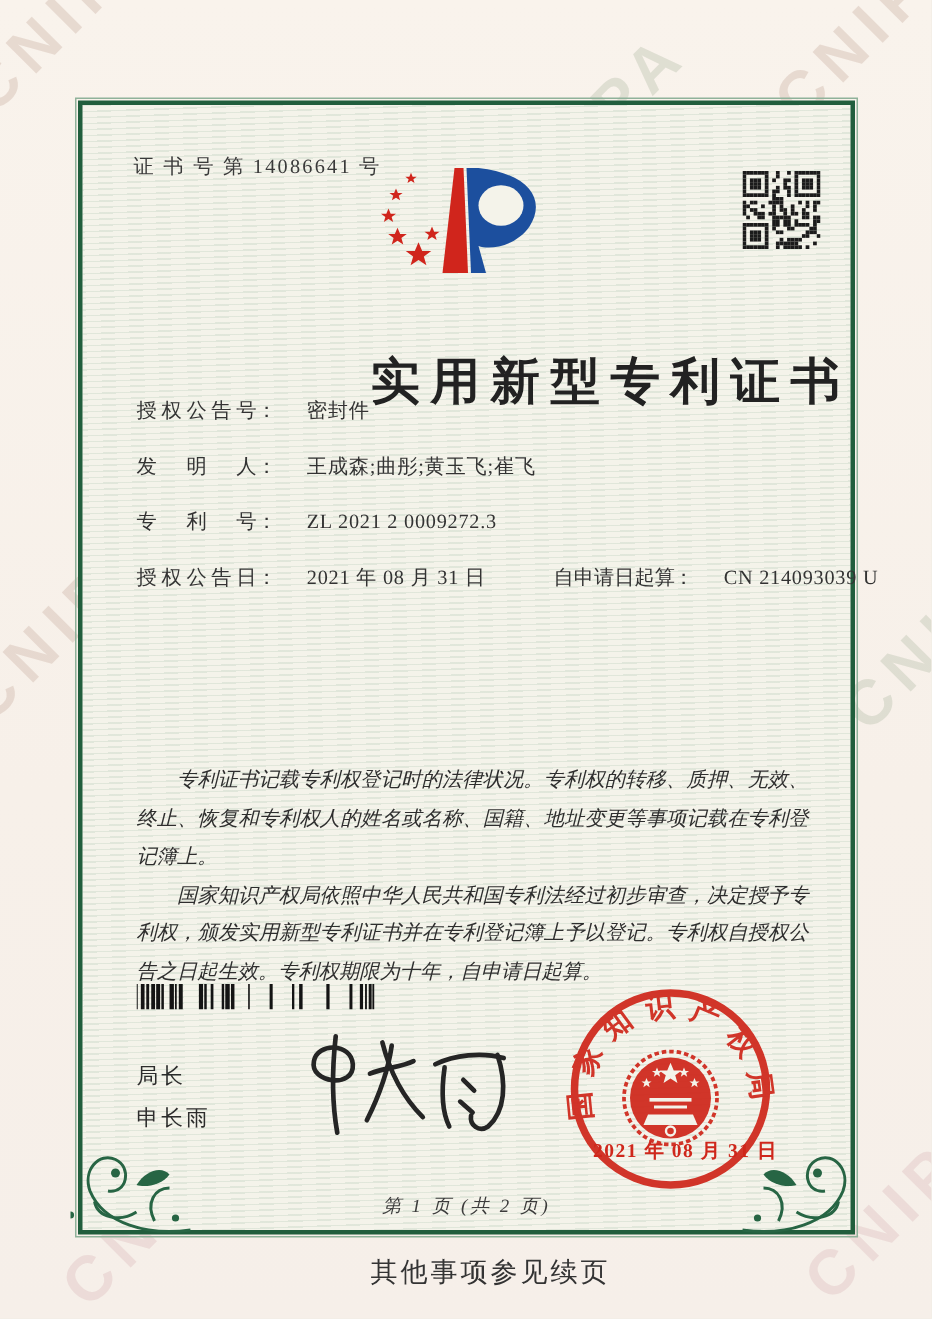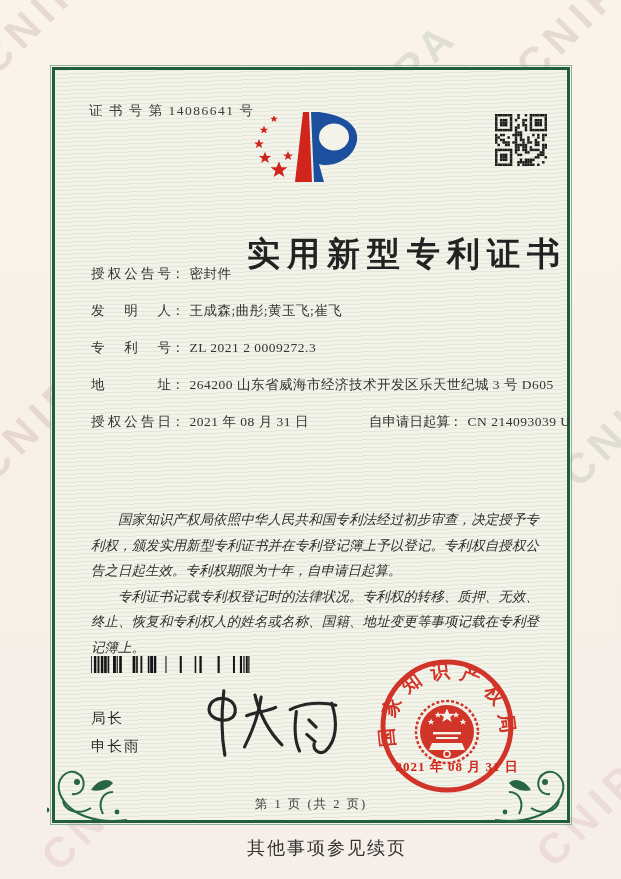--- a/index.html
+++ b/index.html
@@ -55,21 +55,21 @@
   }
 
   .fields{position:absolute;left:36px;right:24px;top:185px;font-size:13.5px;color:#333;}
   .f-row{position:relative;height:37px;line-height:37px;white-space:nowrap;}
   .f-label{
     display:inline-block;width:80px;
     text-align:justify;text-align-last:justify;
     vertical-align:top;
   }
   .f-colon{display:inline-block;}
-  .f-value{margin-left:5px;letter-spacing:0.5px;}
+  .f-value{margin-left:20px;letter-spacing:0.5px;}
   .pair2{position:absolute;left:278px;top:0;}
 
   .paras{
     position:absolute;left:36px;right:28px;top:437px;
     font-size:13.5px;line-height:25.5px;color:#2e2e2e;
     font-style:italic;text-align:justify;
   }
   .paras p{margin:0;text-indent:2em;}
 
   .barcode{position:absolute;left:36px;top:586px;width:160px;height:17px;}
@@ -82,21 +82,21 @@
 
   .seal{position:absolute;left:322px;top:584px;width:140px;height:140px;opacity:0.93;}
   .seal-date{
     position:absolute;left:322px;top:688px;width:160px;
     text-align:center;color:#cf271b;font-size:13px;font-weight:bold;
     letter-spacing:1px;white-space:nowrap;
   }
 
   .page-info{
     position:absolute;left:0;right:0;top:726px;text-align:center;
-    font-size:12.5px;color:#3c3c3c;letter-spacing:2px;
+    font-size:12.5px;font-style:italic;color:#3c3c3c;letter-spacing:2px;
   }
   .continuation{
     position:absolute;left:247px;top:836px;
     font-size:18px;color:#333;letter-spacing:2px;
   }
 </style>
 </head>
 <body>
 
 <div class="page">
@@ -382,33 +382,30 @@
       <div class="f-row">
         <span class="f-label"><span class="f-label-text">授权公告号</span></span><span class="f-colon">：</span><span class="f-value">密封件</span>
       </div>
       <div class="f-row">
         <span class="f-label"><span class="f-label-text">发明人</span></span><span class="f-colon">：</span><span class="f-value">王成森;曲彤;黄玉飞;崔飞</span>
       </div>
       <div class="f-row">
         <span class="f-label"><span class="f-label-text">专利号</span></span><span class="f-colon">：</span><span class="f-value">ZL 2021 2 0009272.3</span>
       </div>
       <div class="f-row">
-        <span class="f-label"><span class="f-label-text">地址</span></span><span class="f-colon">：</span><span class="f-value">264200 山东省威海市经济技术开发区乐天世纪城 3 号 D605</span>
-      </div>
-      <div class="f-row">
         <span class="f-label"><span class="f-label-text">授权公告日</span></span><span class="f-colon">：</span><span class="f-value">2021 年 08 月 31 日</span>
         <span class="pair2">
           <span class="f-label"><span class="f-label-text">自申请日起算</span></span><span class="f-colon">：</span><span class="f-value">CN 214093039 U</span>
         </span>
       </div>
     </div>
 
     <div class="paras">
+      <p>专利证书记载专利权登记时的法律状况。专利权的转移、质押、无效、终止、恢复和专利权人的姓名或名称、国籍、地址变更等事项记载在专利登记簿上。</p>
       <p>国家知识产权局依照中华人民共和国专利法经过初步审查，决定授予专利权，颁发实用新型专利证书并在专利登记簿上予以登记。专利权自授权公告之日起生效。专利权期限为十年，自申请日起算。</p>
-      <p>专利证书记载专利权登记时的法律状况。专利权的转移、质押、无效、终止、恢复和专利权人的姓名或名称、国籍、地址变更等事项记载在专利登记簿上。</p>
     </div>
 
     <svg class="barcode" id="barcode" viewBox="0 0 160 17" preserveAspectRatio="none">
         <rect x="0.00" y="0" width="0.83" height="17" fill="#141414"></rect>
         <rect x="2.89" y="0" width="2.48" height="17" fill="#141414"></rect>
         <rect x="6.52" y="0" width="1.92" height="17" fill="#141414"></rect>
         <rect x="9.82" y="0" width="2.55" height="17" fill="#141414"></rect>
         <rect x="13.12" y="0" width="2.63" height="17" fill="#141414"></rect>
         <rect x="16.57" y="0" width="1.68" height="17" fill="#141414"></rect>
         <rect x="22.02" y="0" width="2.91" height="17" fill="#141414"></rect>

